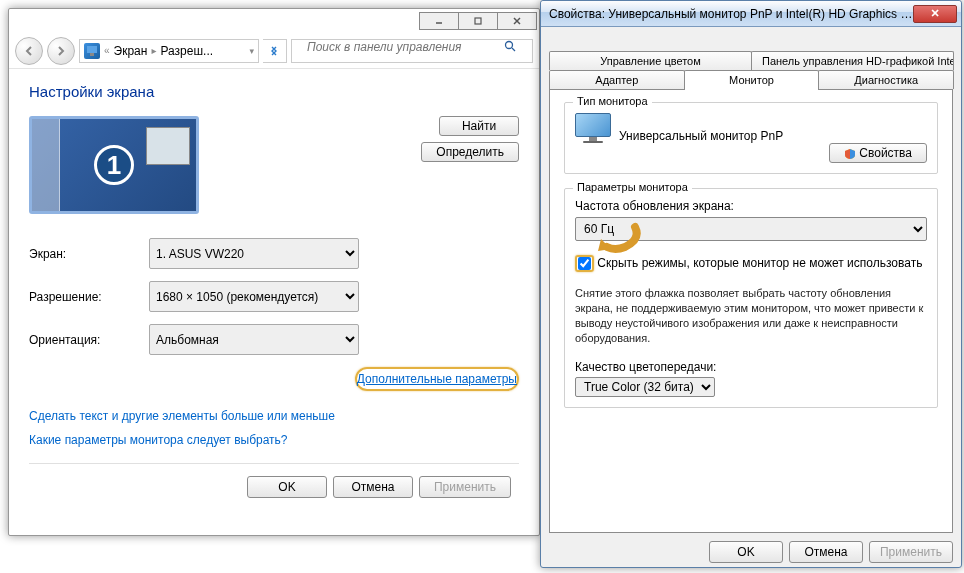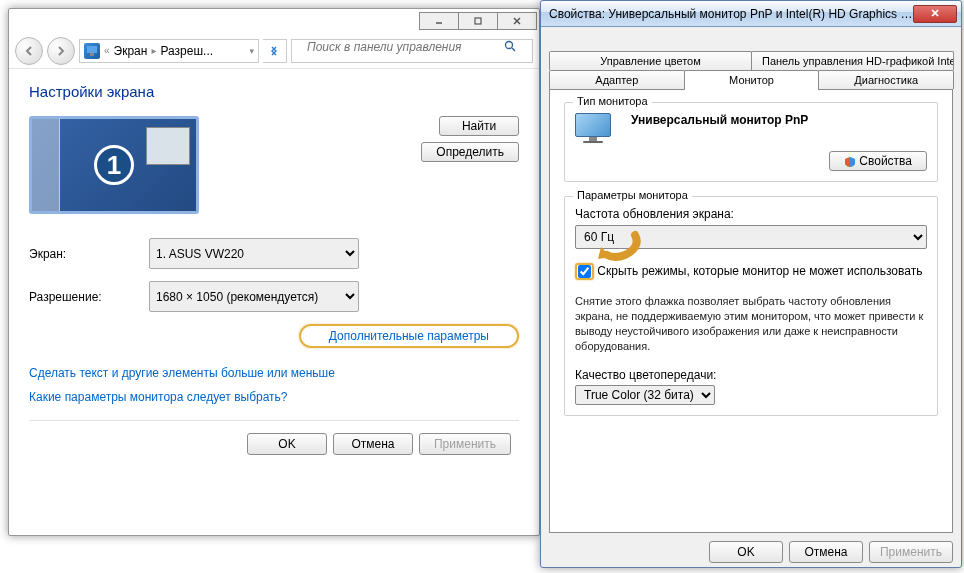--- a/index.html
+++ b/index.html
@@ -211,25 +211,26 @@
     border-radius: 2px;
     padding: 0 2px;
   }
   
   .adv-link-wrap {
     text-align: right;
     margin: 12px 0 18px 0;
   }
   .adv-link {
     color: #0066cc;
+    text-decoration: underline;
     font-size: 12px;
     cursor: pointer;
     border: 2px solid #e3b140;
     border-radius: 14px;
-    padding: 3px 28px;
+    padding: 3px 0;
     display: inline-block;
     box-shadow: 0 0 2px rgba(227,177,64,0.7);
   }
   
   .link { color: #0066cc; display: block; margin-bottom: 10px; cursor: pointer; }
   
   .dlg-footer {
     display: flex;
     justify-content: flex-end;
     gap: 6px;
@@ -324,23 +325,22 @@
     position: absolute;
     top: -8px;
     left: 8px;
     background: #fff;
     padding: 0 4px;
     font-size: 11px;
   }
   
   .monitor-type-row {
     display: flex;
-    align-items: flex-start;
-    gap: 20px;
-    font-weight: bold;
+    align-items: flex-end;
+    gap: 8px;
   }
   .monitor-ico {
     width: 36px;
     height: 30px;
     position: relative;
   }
   .monitor-ico .screen {
     width: 36px;
     height: 24px;
     background: linear-gradient(135deg,#a6d5f5,#4b95d2);
@@ -354,21 +354,21 @@
     margin: 0 auto;
   }
   .monitor-ico .base {
     width: 20px;
     height: 2px;
     background: #666;
     margin: 0 auto;
     border-radius: 1px;
   }
   
-  .props-btn-row { text-align: right; margin-top: 8px; }
+  .props-btn-row { text-align: right; }
   .btn .shield {
     display: inline-block;
     width: 12px;
     height: 12px;
     vertical-align: middle;
     margin-right: 3px;
   }
   .shield svg { width: 12px; height: 12px; }
   
   .refresh-select {
@@ -514,20 +514,26 @@
     <div class="form-row">
       <label>Экран:</label>
       <select>
         <option>1. ASUS VW220</option>
       </select>
     </div>
     <div class="form-row">
       <label>Разрешение:</label>
       <select>
         <option>1680 × 1050 (рекомендуется)</option>
+      </select>
+    </div>
+    <div class="form-row">
+      <label>Ориентация:</label>
+      <select>
+        <option>Альбомная</option>
       </select>
     </div>
 
     <div class="adv-link-wrap">
       <span class="adv-link">Дополнительные параметры</span>
     </div>
 
     <span class="link">Сделать текст и другие элементы больше или меньше</span>
     <span class="link">Какие параметры монитора следует выбрать?</span>
 

